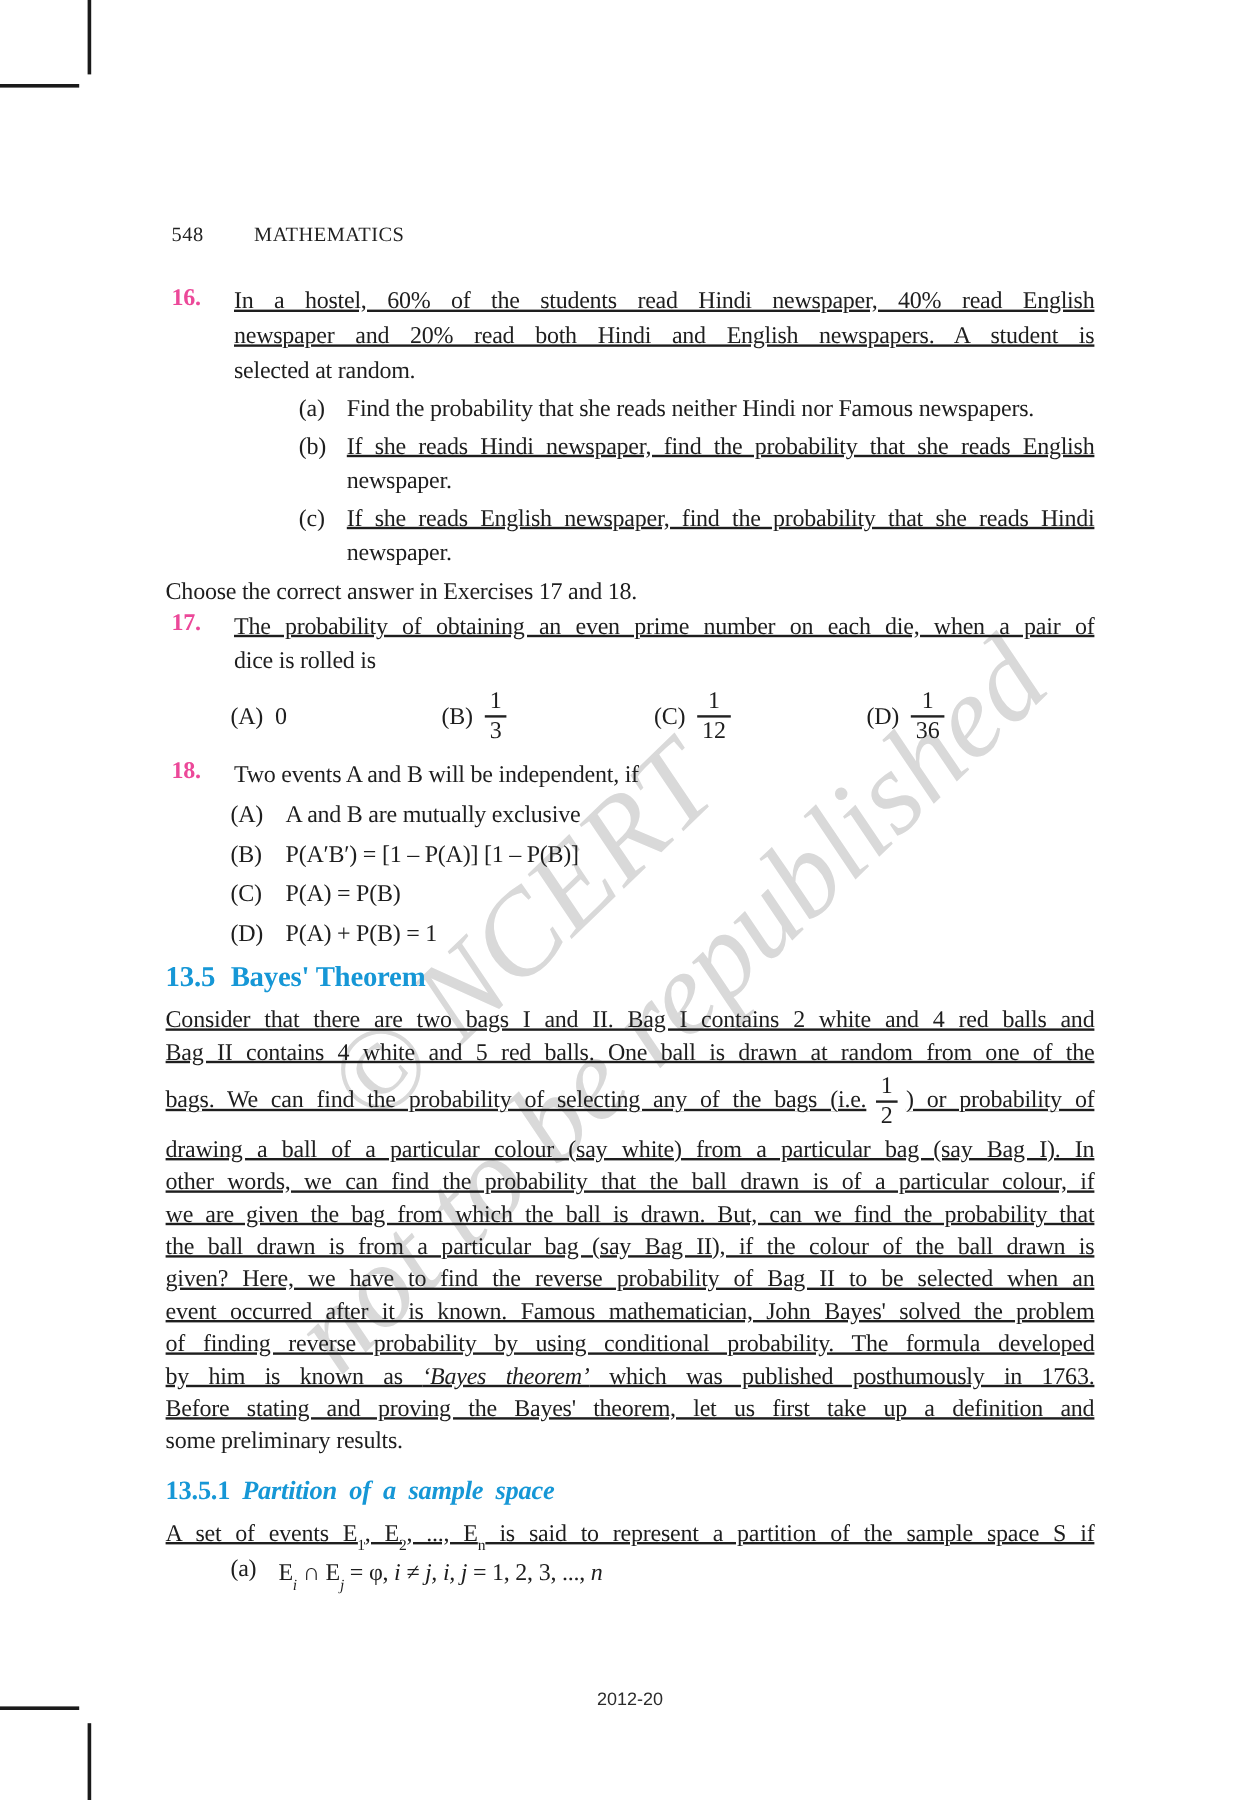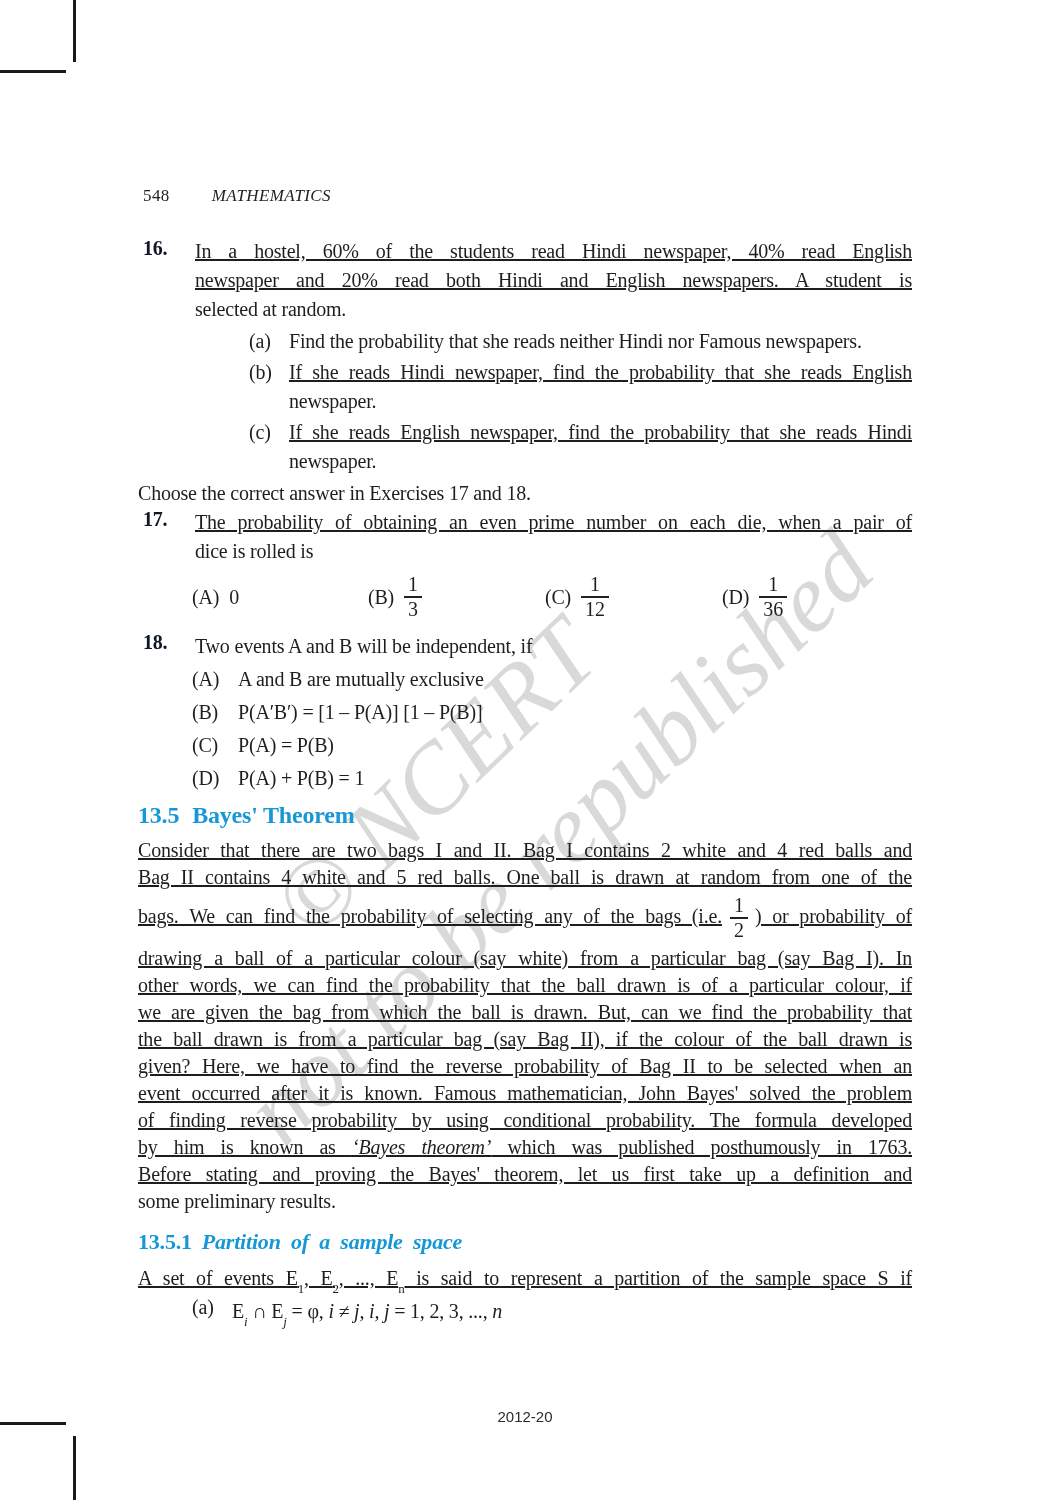--- a/index.html
+++ b/index.html
@@ -28,33 +28,33 @@
     color: #d9d9d9;
     white-space: nowrap;
     font-family: "Liberation Serif", serif;
     user-select: none;
   }
   .wm1 { font-size: 98px; left: 435px; top: 778px; transform: translate(-50%,-50%) rotate(-44deg); }
   .wm2 { font-size: 98px; left: 558px; top: 838px; transform: translate(-50%,-50%) rotate(-44deg); }
 
   
   .header { position: absolute; z-index: 1; left: 143px; top: 186px; font-size: 17px; letter-spacing: 0.4px; color: #222; }
-  .header .book { margin-left: 42px; font-style: italic; }
+  .header .book { margin-left: 42px; }
   .footer {
     position: absolute; z-index: 1; left: 0; top: 1408px; width: 100%;
     text-align: center; font-family: "Liberation Sans", sans-serif;
     font-size: 15px; color: #2b2b2b;
   }
 
   
   .content { position: absolute; z-index: 1; left: 138px; top: 237px; width: 774px; font-size: 20px; letter-spacing: -0.2px; }
   .j { text-align: justify; text-align-last: justify; text-decoration: underline; }
 
   .itemrow { display: flex; }
-  .inum { flex: none; width: 52px; margin-left: 5px; color: #0f172a; font-weight: bold; }
+  .inum { flex: none; width: 52px; margin-left: 5px; color: #ec4899; font-weight: bold; }
   .itext { width: 717px; line-height: 29px; }
 
   .subitem { display: flex; margin-left: 54px; margin-top: 2px; }
   .subitem .slabel { flex: none; width: 40px; }
   .subitem .stext { width: 680px; line-height: 29px; }
 
   .choose { margin-top: 3px; line-height: 29px; }
 
   
   .optrow { position: relative; height: 62px; }

